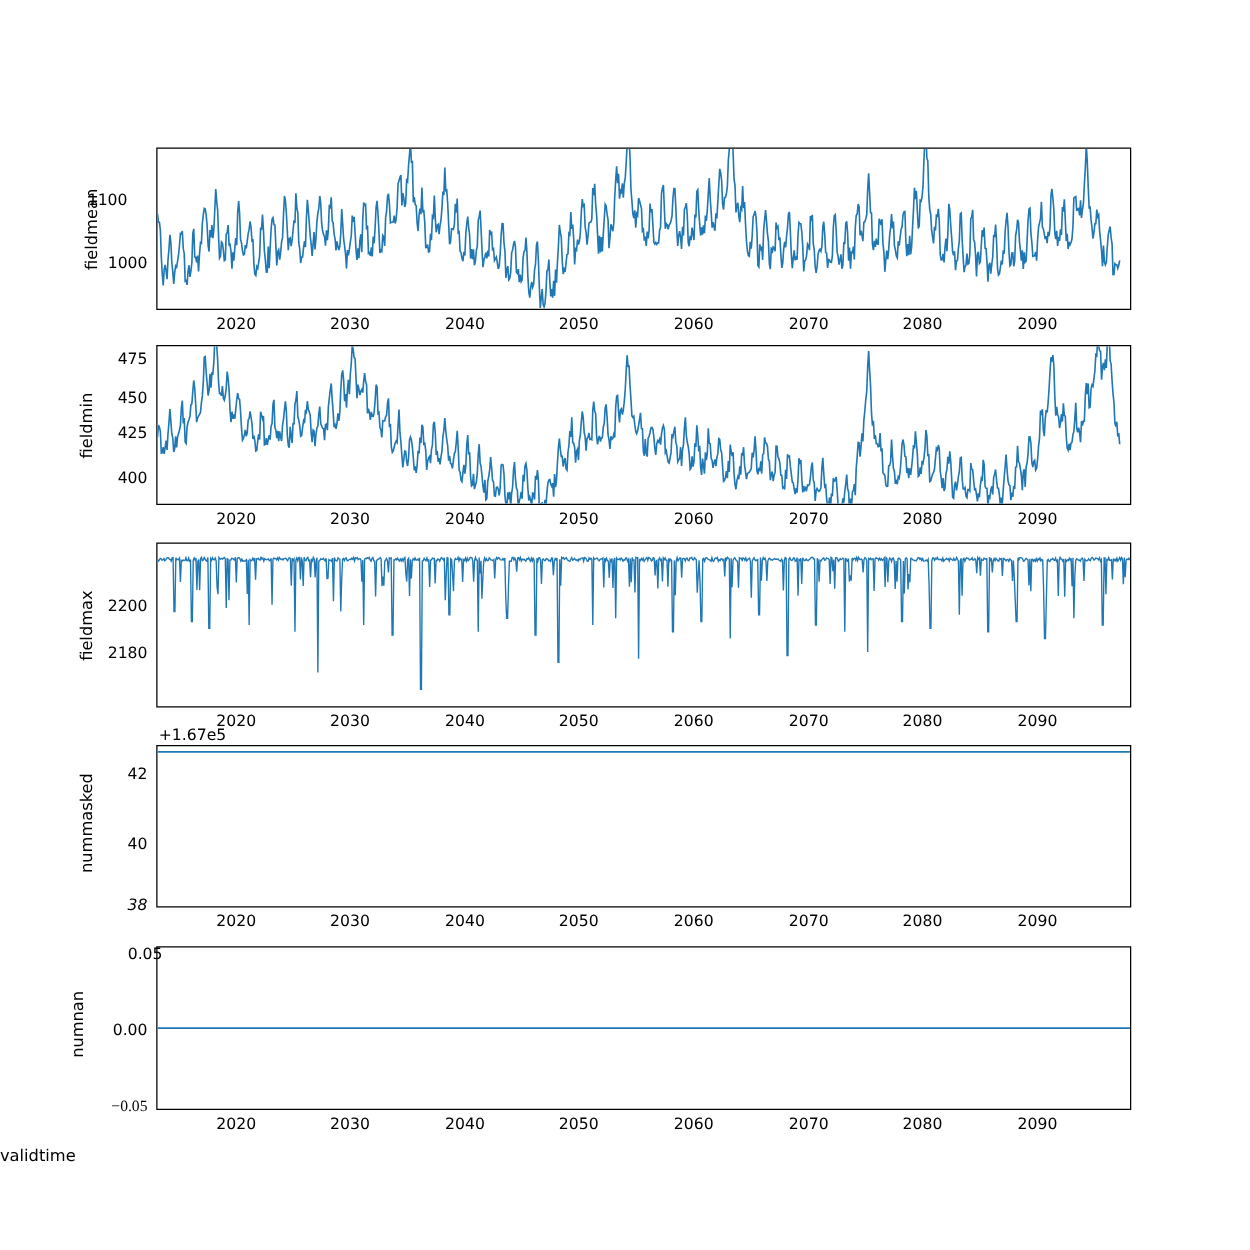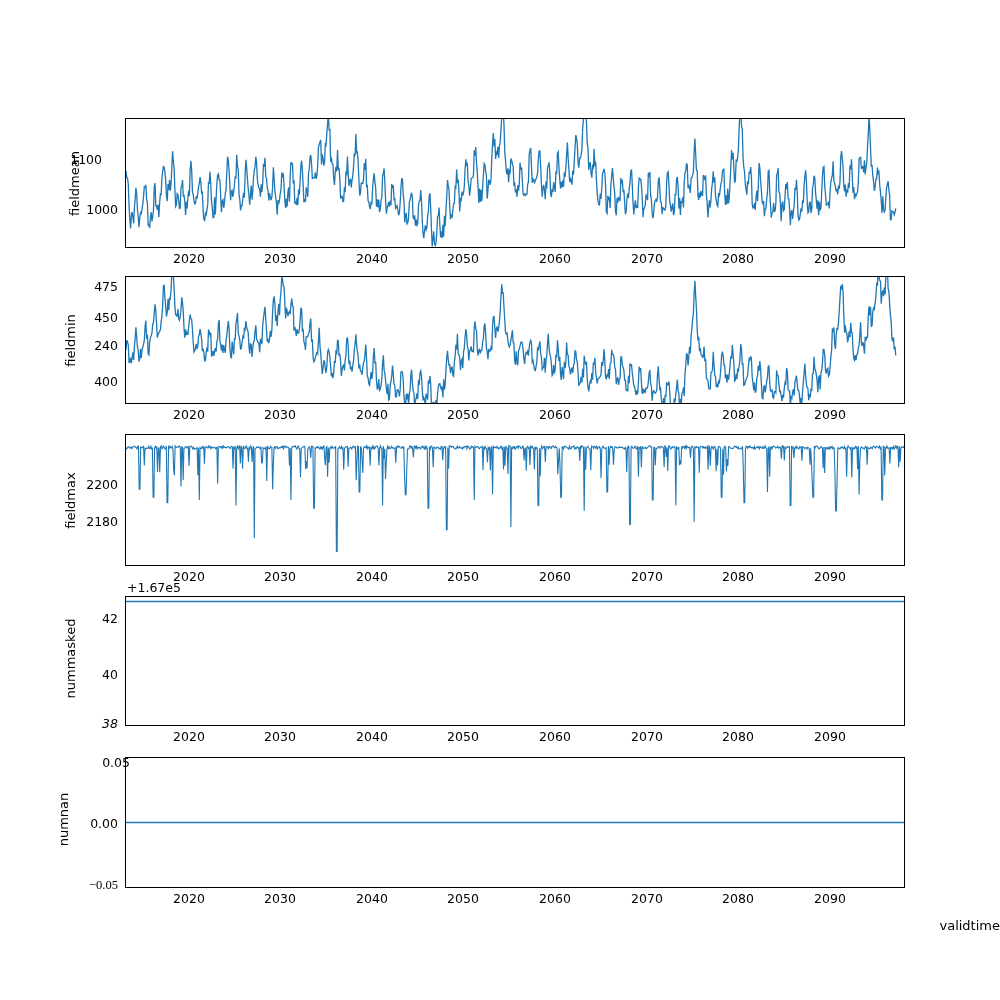--- a/index.html
+++ b/index.html
@@ -62,21 +62,21 @@
     white-space: nowrap;
   }
   .offset-text {
     position: absolute;
     font-size: 12.5px;
     white-space: nowrap;
   }
   .xlabel {
     position: absolute;
     font-size: 13px;
-    text-align: right;
+    text-align: left;
     white-space: nowrap;
     left: 0;
     right: 0;
   }
 </style>
 </head>
 <body>
 
 <div id="figure">
 
@@ -98,21 +98,21 @@
   <div class="xtick" style="left:708px; top:251px; width:60px;">2080</div>
   <div class="xtick" style="left:800px; top:251px; width:60px;">2090</div>
 
   <div class="panel" id="panel1" style="left:125px; top:276px; width:780px; height:128px;">
     <svg viewBox="0 0 780 128" preserveAspectRatio="none">
       <polyline id="line1" fill="none" stroke="#1f77b4" stroke-width="1.3" vector-effect="non-scaling-stroke" points="0.00,73.99 0.77,64.17 1.53,65.87 2.30,69.29 3.06,86.80 3.83,86.54 4.59,82.00 5.36,87.53 6.12,82.23 6.89,76.59 7.66,84.20 8.42,71.09 9.19,62.05 9.95,51.13 10.72,61.22 11.48,71.08 12.25,74.57 13.02,85.94 13.78,83.13 14.55,73.23 15.31,82.28 16.08,73.81 16.84,71.07 17.61,68.29 18.37,64.35 19.14,50.29 19.91,44.22 20.67,62.74 21.44,58.33 22.20,77.91 22.97,79.10 23.73,65.54 24.50,61.79 25.27,59.53 26.03,56.91 26.80,47.63 27.56,46.81 28.33,36.39 29.09,27.80 29.86,34.33 30.62,46.64 31.39,61.65 32.16,58.25 32.92,56.77 33.69,55.28 34.45,53.97 35.22,45.84 35.98,40.37 36.75,29.27 37.51,8.96 38.28,8.46 39.05,21.37 39.81,30.08 40.58,40.00 41.34,36.26 42.11,22.31 42.87,33.74 43.64,21.84 44.41,22.26 45.17,13.14 45.94,-3.84 46.70,-5.82 47.47,-0.87 48.23,11.03 49.00,29.58 49.76,38.38 50.53,38.18 51.30,40.29 52.06,32.45 52.83,42.29 53.59,43.87 54.36,40.05 55.12,33.93 55.89,20.55 56.65,26.05 57.42,35.32 58.19,52.38 58.95,61.61 59.72,53.21 60.48,59.01 61.25,55.39 62.01,58.88 62.78,51.04 63.55,43.46 64.31,38.19 65.08,42.53 65.84,43.27 66.61,53.02 67.37,66.22 68.14,76.27 68.90,74.85 69.67,72.00 70.44,67.94 71.20,73.24 71.97,70.32 72.73,60.04 73.50,58.78 74.26,52.91 75.03,57.59 75.80,63.04 76.56,75.35 77.33,72.70 78.09,76.83 78.86,85.18 79.62,84.65 80.39,76.81 81.15,71.48 81.92,75.80 82.69,53.31 83.45,55.78 84.22,59.00 84.98,56.61 85.75,80.14 86.51,79.66 87.28,74.68 88.04,80.24 88.81,76.05 89.58,72.30 90.34,75.88 91.11,64.88 91.87,62.91 92.64,47.10 93.40,43.59 94.17,65.99 94.94,68.34 95.70,74.72 96.47,68.70 97.23,77.21 98.00,69.12 98.76,73.66 99.53,77.00 100.29,64.25 101.06,59.41 101.83,51.47 102.59,44.75 103.36,53.15 104.12,72.11 104.89,80.45 105.65,82.53 106.42,65.48 107.18,72.57 107.95,78.68 108.72,62.94 109.48,63.01 110.25,47.11 111.01,43.66 111.78,36.49 112.54,56.86 113.31,60.11 114.08,64.45 114.84,73.13 115.61,72.50 116.37,66.15 117.14,60.66 117.90,62.63 118.67,51.61 119.43,53.34 120.20,44.67 120.97,51.30 121.73,53.28 122.50,56.31 123.26,70.23 124.03,77.93 124.79,68.01 125.56,68.75 126.33,81.27 127.09,71.50 127.86,66.57 128.62,64.62 129.39,54.91 130.15,49.07 130.92,63.08 131.68,64.79 132.45,66.69 133.22,66.87 133.98,76.42 134.75,63.74 135.51,63.18 136.28,68.26 137.04,49.25 137.81,42.14 138.57,35.56 139.34,30.26 140.11,43.17 140.87,53.23 141.64,65.73 142.40,63.84 143.17,67.19 143.93,63.01 144.70,54.57 145.47,60.75 146.23,53.75 147.00,35.38 147.76,22.98 148.53,19.60 149.29,27.50 150.06,44.70 150.82,38.90 151.59,49.86 152.36,34.83 153.12,27.23 153.89,38.90 154.65,22.79 155.42,13.97 156.18,-0.60 156.95,2.56 157.71,9.27 158.48,9.97 159.25,26.37 160.01,42.13 160.78,31.18 161.54,34.62 162.31,39.75 163.07,36.57 163.84,35.17 164.61,37.69 165.37,28.33 166.14,21.79 166.90,28.75 167.67,31.04 168.43,54.59 169.20,50.81 169.96,53.70 170.73,59.84 171.50,53.27 172.26,56.93 173.03,56.97 173.79,53.54 174.56,44.00 175.32,31.23 176.09,33.02 176.86,54.47 177.62,53.70 178.39,65.96 179.15,67.78 179.92,74.14 180.68,60.62 181.45,60.78 182.21,60.67 182.98,57.30 183.75,56.12 184.51,46.08 185.28,42.31 186.04,65.71 186.81,63.27 187.57,81.91 188.34,86.24 189.10,85.07 189.87,81.73 190.64,78.90 191.40,76.95 192.17,78.14 192.93,64.82 193.70,51.50 194.46,69.84 195.23,77.81 196.00,88.84 196.76,98.44 197.53,92.24 198.29,85.22 199.06,85.47 199.82,93.48 200.59,97.31 201.35,90.84 202.12,76.34 202.89,73.73 203.65,76.13 204.42,81.84 205.18,90.81 205.95,100.92 206.71,97.56 207.48,102.83 208.24,96.66 209.01,85.02 209.78,87.20 210.54,74.10 211.31,78.62 212.07,63.83 212.84,65.52 213.60,79.39 214.37,78.88 215.14,84.84 215.90,100.50 216.67,93.51 217.43,90.76 218.20,89.63 218.96,95.04 219.73,84.05 220.49,80.45 221.26,63.45 222.03,61.48 222.79,70.58 223.56,88.42 224.32,84.91 225.09,93.88 225.85,90.98 226.62,96.06 227.39,89.72 228.15,85.02 228.92,73.65 229.68,68.13 230.45,58.29 231.21,68.75 231.98,75.78 232.74,80.66 233.51,92.92 234.28,89.08 235.04,95.44 235.81,95.67 236.57,99.35 237.34,92.82 238.10,87.24 238.87,85.71 239.63,78.09 240.40,68.75 241.17,82.72 241.93,100.69 242.70,102.59 243.46,108.79 244.23,110.05 244.99,102.68 245.76,96.44 246.53,103.64 247.29,97.29 248.06,79.98 248.82,72.25 249.59,87.85 250.35,86.14 251.12,105.95 251.88,113.50 252.65,112.71 253.42,103.68 254.18,116.13 254.95,113.18 255.71,110.57 256.48,103.36 257.24,87.90 258.01,79.60 258.78,94.98 259.54,97.85 260.31,105.83 261.07,114.23 261.84,119.05 262.60,108.47 263.37,124.91 264.13,123.98 264.90,109.59 265.67,106.01 266.43,100.28 267.20,90.05 267.96,98.67 268.73,109.11 269.49,110.16 270.26,121.65 271.02,121.86 271.79,114.75 272.56,114.40 273.32,116.38 274.09,121.30 274.85,114.81 275.62,96.63 276.38,96.07 277.15,96.55 277.92,104.35 278.68,121.59 279.45,128.77 280.21,130.48 280.98,118.67 281.74,124.46 282.51,118.37 283.27,130.16 284.04,119.30 284.81,114.55 285.57,99.98 286.34,94.12 287.10,107.83 287.87,115.47 288.63,117.05 289.40,131.85 290.16,125.64 290.93,123.25 291.70,118.27 292.46,123.85 293.23,104.39 293.99,109.78 294.76,97.29 295.52,95.28 296.29,100.77 297.06,115.36 297.82,125.39 298.59,122.54 299.35,125.18 300.12,129.74 300.88,118.60 301.65,120.71 302.41,124.62 303.18,105.25 303.95,108.50 304.71,100.66 305.48,108.41 306.24,131.11 307.01,127.44 307.77,133.02 308.54,126.66 309.31,132.54 310.07,131.10 310.84,124.86 311.60,129.09 312.37,118.53 313.13,111.27 313.90,108.69 314.66,108.32 315.43,112.22 316.20,113.86 316.96,111.26 317.73,122.31 318.49,103.93 319.26,114.47 320.02,109.01 320.79,94.28 321.55,82.41 322.32,75.00 323.09,83.83 323.85,89.56 324.62,89.34 325.38,97.76 326.15,92.95 326.91,90.92 327.68,99.60 328.45,100.82 329.21,86.32 329.98,80.46 330.74,68.87 331.51,73.69 332.27,57.71 333.04,78.23 333.80,78.84 334.57,82.10 335.34,94.56 336.10,85.21 336.87,83.58 337.63,92.50 338.40,76.29 339.16,71.95 339.93,61.20 340.69,52.91 341.46,58.01 342.23,70.12 342.99,73.45 343.76,84.81 344.52,74.84 345.29,73.98 346.05,70.53 346.82,75.64 347.59,75.38 348.35,75.94 349.12,51.80 349.88,44.93 350.65,52.54 351.41,54.81 352.18,72.78 352.94,79.78 353.71,75.12 354.48,72.79 355.24,77.52 356.01,74.61 356.77,74.43 357.54,65.81 358.30,62.77 359.07,50.14 359.84,47.24 360.60,57.85 361.37,72.01 362.13,76.01 362.90,83.49 363.66,73.20 364.43,75.63 365.19,74.91 365.96,71.49 366.73,74.14 367.49,49.68 368.26,40.67 369.02,40.12 369.79,53.02 370.55,61.93 371.32,51.85 372.08,50.82 372.85,55.50 373.62,51.64 374.38,44.95 375.15,35.31 375.91,20.17 376.68,7.31 377.44,16.25 378.21,16.13 378.98,31.58 379.74,43.24 380.51,56.63 381.27,57.82 382.04,56.90 382.80,63.76 383.57,69.20 384.33,71.03 385.10,68.70 385.87,64.22 386.63,59.41 387.40,54.06 388.16,66.88 388.93,67.01 389.69,85.59 390.46,89.03 391.22,75.36 391.99,87.02 392.76,89.72 393.52,74.76 394.29,73.25 395.05,70.09 395.82,66.37 396.58,65.98 397.35,67.53 398.12,73.64 398.88,83.14 399.65,88.24 400.41,79.27 401.18,76.73 401.94,77.80 402.71,75.56 403.47,79.99 404.24,71.42 405.01,66.35 405.77,64.38 406.54,67.65 407.30,86.43 408.07,84.93 408.83,89.65 409.60,94.08 410.37,94.89 411.13,90.84 411.90,86.46 412.66,71.35 413.43,73.34 414.19,69.24 414.96,65.44 415.72,78.11 416.49,80.91 417.26,94.01 418.02,92.40 418.79,91.28 419.55,82.03 420.32,97.21 421.08,84.01 421.85,80.13 422.61,66.49 423.38,57.80 424.15,72.58 424.91,78.12 425.68,81.44 426.44,87.63 427.21,100.14 427.97,99.02 428.74,89.41 429.51,97.87 430.27,94.01 431.04,78.82 431.80,81.78 432.57,64.32 433.33,72.78 434.10,85.51 434.86,80.95 435.63,98.42 436.40,104.58 437.16,91.34 437.93,96.72 438.69,103.49 439.46,86.25 440.22,92.60 440.99,86.99 441.76,66.68 442.52,78.70 443.29,79.28 444.05,90.84 444.82,92.82 445.58,98.87 446.35,94.78 447.11,91.98 447.88,97.37 448.65,90.35 449.41,87.29 450.18,75.06 450.94,75.71 451.71,84.18 452.47,86.59 453.24,97.78 454.00,109.76 454.77,109.07 455.54,106.61 456.30,101.38 457.07,107.21 457.83,93.27 458.60,102.14 459.36,79.94 460.13,85.77 460.90,89.19 461.66,86.13 462.43,103.64 463.19,112.45 463.96,116.20 464.72,109.14 465.49,105.98 466.25,108.09 467.02,97.64 467.79,104.35 468.55,86.77 469.32,88.69 470.08,82.03 470.85,96.79 471.61,101.70 472.38,107.99 473.14,103.88 473.91,102.72 474.68,102.35 475.44,100.99 476.21,99.35 476.97,86.50 477.74,90.40 478.50,84.55 479.27,73.12 480.04,84.66 480.80,101.43 481.57,104.05 482.33,98.80 483.10,101.53 483.86,93.44 484.63,103.47 485.39,88.20 486.16,87.26 486.93,73.99 487.69,78.57 488.46,78.79 489.22,81.45 489.99,91.90 490.75,93.60 491.52,108.89 492.29,103.91 493.05,101.83 493.82,109.61 494.58,104.75 495.35,102.52 496.11,81.17 496.88,81.20 497.64,89.82 498.41,91.53 499.18,94.98 499.94,104.76 500.71,104.98 501.47,115.05 502.24,114.40 503.00,116.37 503.77,100.35 504.53,107.84 505.30,87.87 506.07,89.89 506.83,89.36 507.60,97.48 508.36,103.69 509.13,110.42 509.89,110.97 510.66,116.05 511.43,120.11 512.19,115.26 512.96,118.96 513.72,107.90 514.49,91.00 515.25,95.75 516.02,92.49 516.78,108.15 517.55,118.80 518.32,113.44 519.08,117.97 519.85,115.11 520.61,116.61 521.38,112.75 522.14,113.24 522.91,112.52 523.67,106.48 524.44,98.00 525.21,94.45 525.97,108.62 526.74,111.13 527.50,125.78 528.27,117.39 529.03,115.56 529.80,117.16 530.57,117.93 531.33,117.09 532.10,115.11 532.86,99.04 533.63,90.63 534.39,103.52 535.16,113.99 535.92,112.97 536.69,124.10 537.46,130.48 538.22,130.34 538.99,122.88 539.75,132.82 540.52,119.63 541.28,121.81 542.05,107.07 542.82,109.62 543.58,109.11 544.35,106.14 545.11,117.08 545.88,128.96 546.64,138.21 547.41,130.50 548.17,136.02 548.94,130.68 549.71,123.54 550.47,127.20 551.24,117.84 552.00,112.16 552.77,104.20 553.53,115.89 554.30,118.46 555.06,134.43 555.83,123.85 556.60,131.61 557.36,118.41 558.13,117.16 558.89,112.05 559.66,121.08 560.42,98.88 561.19,89.77 561.96,78.12 562.72,78.47 563.49,89.79 564.25,81.77 565.02,70.83 565.78,77.38 566.55,59.97 567.31,52.64 568.08,43.32 568.85,36.71 569.61,16.97 570.38,3.84 571.14,19.18 571.91,31.96 572.67,54.18 573.44,64.52 574.20,60.62 574.97,75.39 575.74,72.25 576.50,79.01 577.27,79.18 578.03,81.65 578.80,81.36 579.56,70.54 580.33,85.52 581.10,82.99 581.86,102.72 582.63,103.95 583.39,104.66 584.16,112.68 584.92,113.81 585.69,113.66 586.45,97.22 587.22,96.90 587.99,93.94 588.75,75.87 589.52,89.52 590.28,99.33 591.05,101.74 591.81,111.86 592.58,108.45 593.35,112.16 594.11,106.09 594.88,107.24 595.64,101.82 596.41,91.65 597.17,79.29 597.94,75.81 598.70,79.92 599.47,89.58 600.24,89.81 601.00,103.04 601.77,98.86 602.53,107.30 603.30,99.31 604.06,104.58 604.83,98.40 605.59,90.40 606.36,80.32 607.13,83.08 607.89,69.06 608.66,78.47 609.42,87.48 610.19,105.71 610.95,104.72 611.72,98.43 612.49,103.77 613.25,93.08 614.02,94.89 614.78,90.44 615.55,83.12 616.31,68.10 617.08,72.88 617.84,88.63 618.61,88.34 619.38,110.01 620.14,109.56 620.91,106.41 621.67,103.84 622.44,102.60 623.20,99.81 623.97,90.90 624.73,82.98 625.50,84.29 626.27,80.31 627.03,83.18 627.80,101.40 628.56,107.24 629.33,115.25 630.09,107.21 630.86,117.52 631.63,115.42 632.39,103.23 633.16,100.26 633.92,89.83 634.69,95.50 635.45,85.41 636.22,93.56 636.98,107.74 637.75,122.71 638.52,123.57 639.28,112.78 640.05,110.02 640.81,117.20 641.58,112.54 642.34,105.96 643.11,102.01 643.88,90.87 644.64,90.34 645.41,107.94 646.17,115.90 646.94,116.12 647.70,114.90 648.47,121.89 649.23,123.06 650.00,116.37 650.77,116.33 651.53,117.61 652.30,94.94 653.06,99.84 653.83,100.32 654.59,108.81 655.36,116.46 656.12,115.90 656.89,120.68 657.66,126.11 658.42,119.37 659.19,122.71 659.95,113.04 660.72,107.56 661.48,109.55 662.25,92.37 663.02,95.90 663.78,113.91 664.55,115.49 665.31,115.58 666.08,130.38 666.84,120.92 667.61,122.83 668.37,116.70 669.14,113.92 669.91,120.44 670.67,106.30 671.44,103.97 672.20,100.14 672.97,108.80 673.73,115.28 674.50,115.43 675.27,120.74 676.03,130.22 676.80,122.92 677.56,128.31 678.33,116.50 679.09,106.65 679.86,97.57 680.62,87.95 681.39,100.15 682.16,109.17 682.92,112.55 683.69,113.34 684.45,125.07 685.22,118.96 685.98,122.36 686.75,113.35 687.51,116.03 688.28,98.42 689.05,97.99 689.81,80.88 690.58,93.70 691.34,95.04 692.11,99.71 692.87,104.86 693.64,117.01 694.41,102.26 695.17,99.97 695.94,114.25 696.70,97.89 697.47,94.78 698.23,87.48 699.00,73.73 699.76,73.81 700.53,78.92 701.30,94.69 702.06,98.17 702.83,93.51 703.59,92.65 704.36,100.57 705.12,99.17 705.89,92.01 706.65,81.30 707.42,74.93 708.19,52.25 708.95,56.02 709.72,51.17 710.48,68.00 711.25,73.01 712.01,59.09 712.78,51.87 713.55,53.79 714.31,46.12 715.08,34.72 715.84,20.97 716.61,8.98 717.37,12.44 718.14,7.23 718.90,15.25 719.67,39.86 720.44,56.46 721.20,49.18 721.97,55.95 722.73,57.21 723.50,66.46 724.26,62.18 725.03,55.12 725.80,61.19 726.56,46.44 727.33,56.27 728.09,56.77 728.86,73.12 729.62,82.73 730.39,84.44 731.15,79.37 731.92,84.46 732.69,78.74 733.45,78.05 734.22,71.82 734.98,69.25 735.75,58.72 736.51,45.87 737.28,66.53 738.04,69.89 738.81,66.20 739.58,70.24 740.34,77.99 741.11,60.75 741.87,64.44 742.64,60.86 743.40,60.93 744.17,39.89 744.94,29.86 745.70,38.94 746.47,30.23 747.23,50.00 748.00,49.42 748.76,34.54 749.53,31.30 750.29,32.56 751.06,26.34 751.83,20.10 752.59,6.83 753.36,7.71 754.12,-7.40 754.89,-0.21 755.65,3.65 756.42,4.20 757.18,27.20 757.95,16.75 758.72,13.50 759.48,19.37 760.25,10.61 761.01,17.63 761.78,-1.84 762.54,-6.90 763.31,-8.61 764.08,11.72 764.84,14.46 765.61,27.70 766.37,38.26 767.14,45.89 767.90,62.61 768.67,65.22 769.43,61.31 770.20,73.31 770.97,70.55 771.73,79.64"></polyline>
     </svg>
   </div>
   <div class="ylabel" style="left:-5px; top:333px; width:150px;">fieldmin</div>
   <div class="ytick" style="left:60px; top:374px; width:58px;">400</div>
-  <div class="ytick" style="left:60px; top:338px; width:58px;">240</div>
+  <div class="ytick" style="left:60px; top:338px; width:58px;">425</div>
   <div class="ytick" style="left:60px; top:310px; width:58px;">450</div>
   <div class="ytick" style="left:60px; top:279px; width:58px;">475</div>
   <div class="xtick" style="left:159px; top:407px; width:60px;">2020</div>
   <div class="xtick" style="left:250px; top:407px; width:60px;">2030</div>
   <div class="xtick" style="left:342px; top:407px; width:60px;">2040</div>
   <div class="xtick" style="left:433px; top:407px; width:60px;">2050</div>
   <div class="xtick" style="left:525px; top:407px; width:60px;">2060</div>
   <div class="xtick" style="left:617px; top:407px; width:60px;">2070</div>
   <div class="xtick" style="left:708px; top:407px; width:60px;">2080</div>
   <div class="xtick" style="left:800px; top:407px; width:60px;">2090</div>

